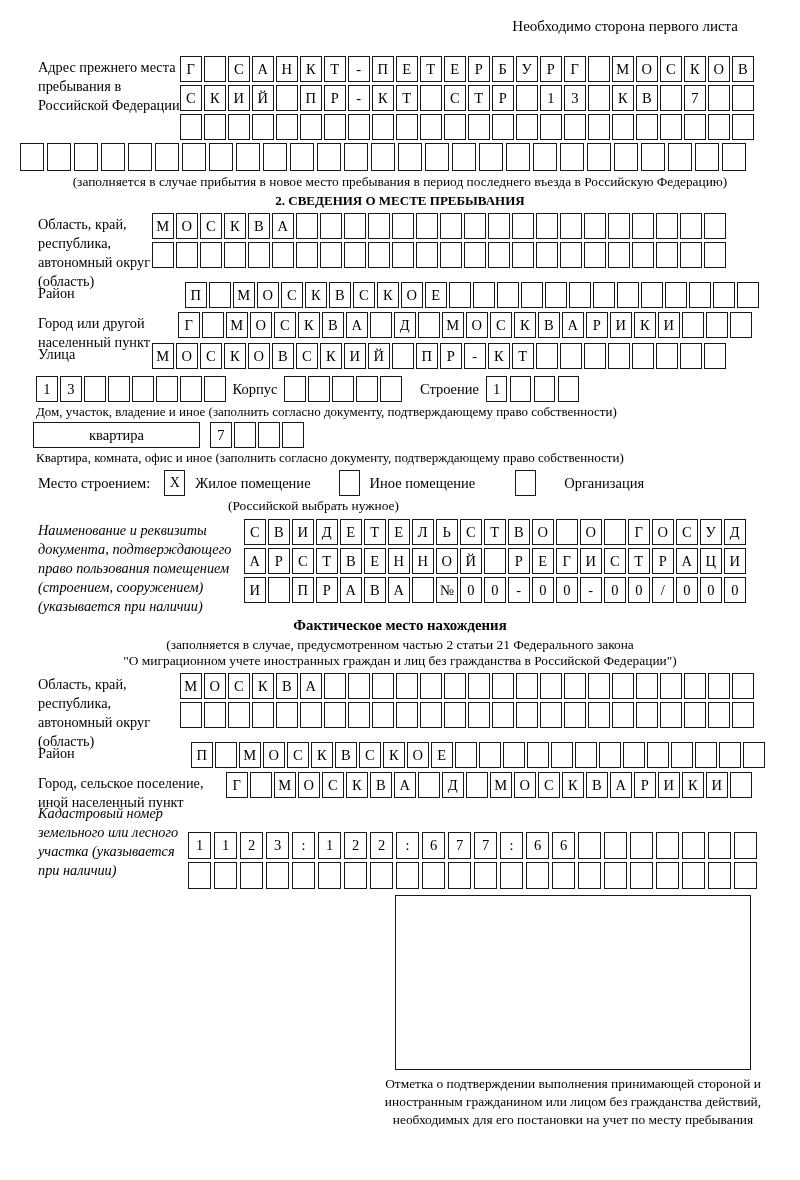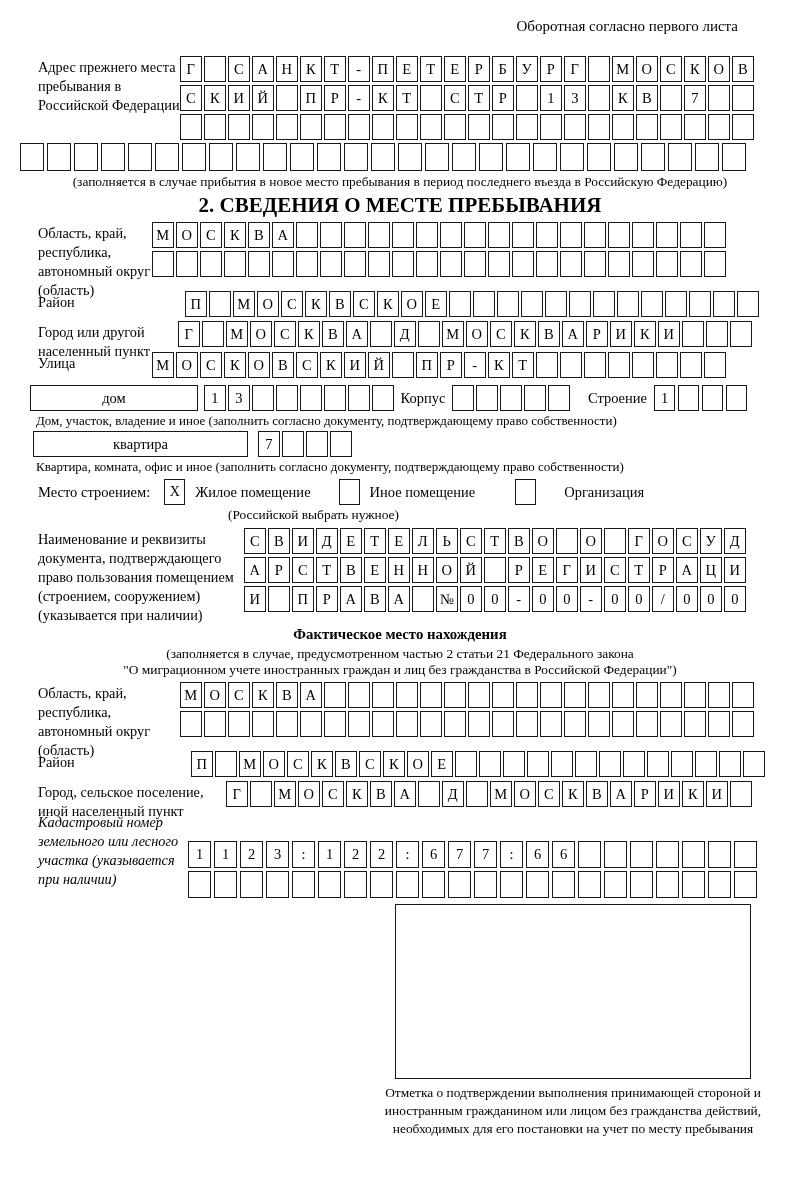--- a/index.html
+++ b/index.html
@@ -6,62 +6,62 @@
   html,body { background:#fff; }
   body {
     width:800px; height:1180px; overflow:hidden; position:relative;
     font-family:"Liberation Serif", serif; color:#000;
   }
   .top-note { text-align:right; padding:18px 62px 0 0; font-size:15px; height:36px; }
   .frow { display:flex; align-items:flex-start; margin-left:38px; }
   .flabel { font-size:14.3px; line-height:19px; padding-top:2px; }
   .w142{flex:0 0 142px;} .w114{flex:0 0 114px;} .w140{flex:0 0 140px;}
   .w188{flex:0 0 188px;} .w150{flex:0 0 150px;font-style:italic;} .w200{flex:0 0 200px;} .w120{flex:0 0 120px;}
-  .h26{height:26px; overflow:visible;} .h55{height:55px; overflow:visible;} .h84{height:84px; overflow:visible;}
+  .h26{height:26px; overflow:visible;} .h55{height:55px; overflow:visible;} .h84{height:84px; overflow:visible;font-style:italic;}
   .rows { display:flex; flex-direction:column; gap:3px; }
   .cells { display:flex; gap:2.5px; }
   .cell {
     flex:0 0 auto; width:21.5px; height:26px; border:1.5px solid #191919;
     display:flex; align-items:center; justify-content:center;
     font-size:14.5px; line-height:1;
   }
   .full-row { margin:3px 0 0 20px; gap:2.8px; }
   .full-row .cell { width:24.2px; height:28px; }
   .cells-k { gap:3px; }
   .cells-k .cell { width:23px; height:27px; }
   .center { text-align:center; }
   .note-c { font-size:13.4px; margin-top:3px; }
-  .sec-title { font-weight:bold; font-size:21px; margin-top:3px; }
+  .sec-title { font-weight:bold; font-size:13px; margin-top:3px; }
   .f-title { font-weight:bold; font-size:14.8px; margin-top:14px; }
   .mt14{margin-top:14px;gap:33px;} .mt4{margin-top:4px;} .mt5{margin-top:5px;}
   .house-row { display:flex; align-items:center; margin:7px 0 0 30px; }
   .widebox {
     border:1.5px solid #191919; height:26px; display:flex; align-items:center;
     justify-content:center; font-size:14.5px;
   }
   .dom-box { width:168px; }
-  .kv-box { width:215px; }
+  .kv-box { width:167px; }
   .inline-label { font-size:14.5px; margin:0 7px; white-space:nowrap; }
   .note-left { margin:2px 0 0 36px; font-size:13px; }
   .stay-row { display:flex; align-items:center; margin:4px 0 0 38px; font-size:14.5px; }
   .checkbox {
     width:21px; height:26px; border:1.5px solid #191919;
     display:flex; align-items:center; justify-content:center; font-size:14px;
   }
   .stay-note { margin:2px 0 0 228px; font-size:13.4px; }
   .rows-cad { margin-top:30px; }
   .stamp-box { margin:6px 0 0 395px; width:356px; height:175px; border:1.7px solid #191919; }
   .stamp-caption { margin:5px 0 0 352px; width:442px; font-size:13.4px; line-height:18px; text-align:center; }
   .ml6 { margin-left:6px; } .ml10 { margin-left:10px; }
   .gap14 { margin-left:14px; } .gap28 { margin-left:28px; } .gap40 { margin-left:40px; }
 </style>
 </head>
 <body>
 
-<div class="top-note">Оборотная согласно первого листа</div>
+<div class="top-note">Необходимо сторона первого листа</div>
 
 <div class="frow" style="margin-top:20px;">
   <div class="flabel w142">Адрес прежнего места пребывания в Российской Федерации</div>
   <div class="rows">
     <div class="cells">
         <span class="cell">Г</span>
         <span class="cell"></span>
         <span class="cell">С</span>
         <span class="cell">А</span>
         <span class="cell">Н</span>
@@ -314,21 +314,20 @@
       <span class="cell"></span>
       <span class="cell"></span>
       <span class="cell"></span>
       <span class="cell"></span>
       <span class="cell"></span>
       <span class="cell"></span>
     </div>
 </div>
 
 <div class="house-row">
-  <div class="widebox dom-box">дом</div>
   <div class="cells ml6">
       <span class="cell">1</span>
       <span class="cell">3</span>
       <span class="cell"></span>
       <span class="cell"></span>
       <span class="cell"></span>
       <span class="cell"></span>
       <span class="cell"></span>
       <span class="cell"></span>
     </div>

